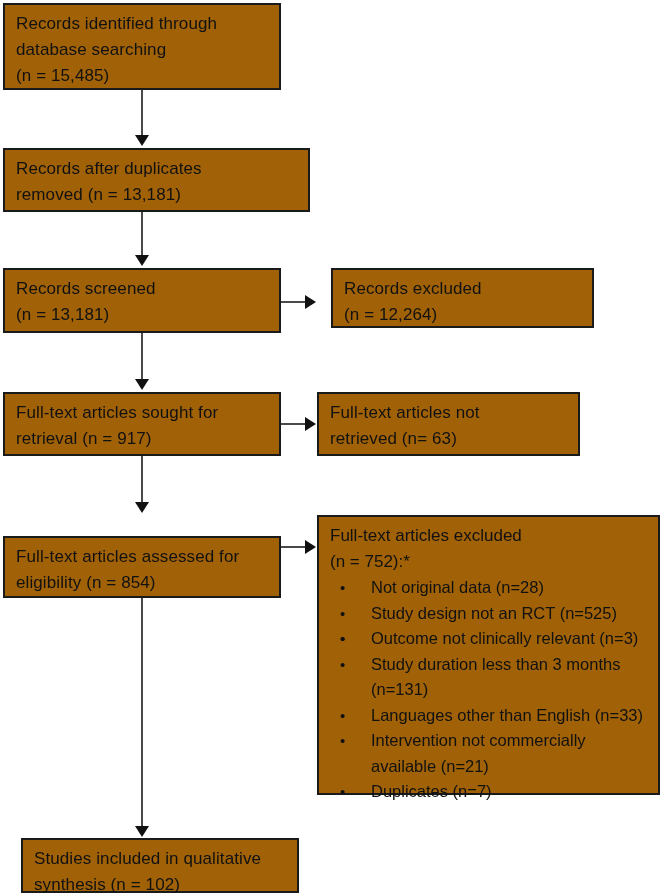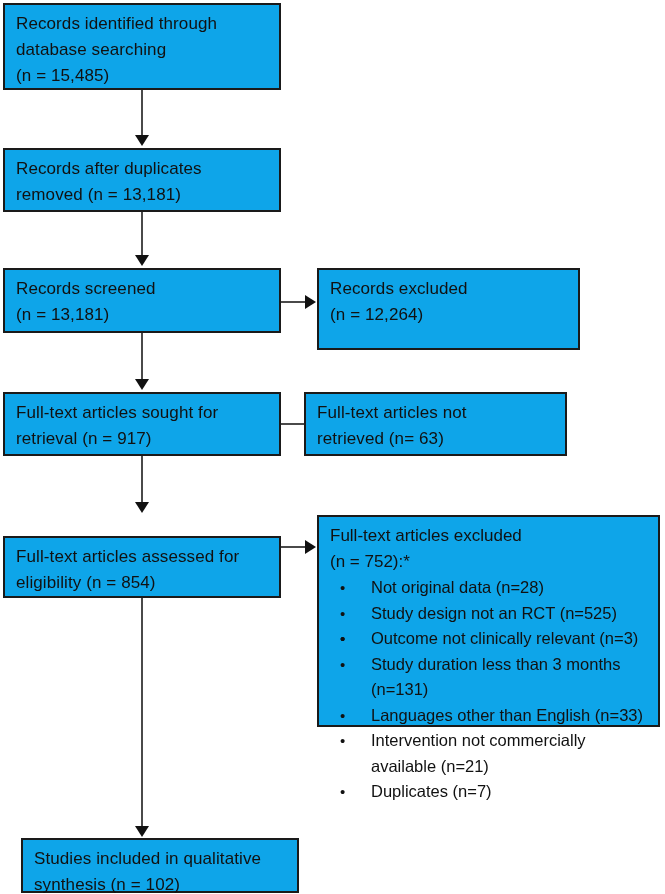--- a/index.html
+++ b/index.html
@@ -1,21 +1,21 @@
 <!DOCTYPE html>
 <html><head>
 <meta charset="utf-8">
 <style>
   html,body{margin:0;padding:0;background:#ffffff;}
   body{width:665px;height:894px;position:relative;overflow:hidden;
        font-family:"Liberation Sans","DejaVu Sans",sans-serif;
        color:#111111;-webkit-font-smoothing:antialiased;}
   #stage{position:absolute;left:0;top:0;width:665px;height:894px;}
 
-  .box{position:absolute;box-sizing:border-box;background:#0ea5e9;
+  .box{position:absolute;box-sizing:border-box;background:#a16207;
        border:2px solid #1a1a1a;}
   .box .txt{position:absolute;left:11px;right:8px;top:6px;
        font-size:17px;line-height:26px;letter-spacing:0.1px;color:#111111;
        white-space:pre-line;}
 
   
   .vline{position:absolute;width:2px;background:#4a4a4a;}
   .hline{position:absolute;height:2px;background:#4a4a4a;}
   .arrow-down{position:absolute;width:0;height:0;
        border-left:7px solid transparent;border-right:7px solid transparent;
@@ -62,21 +62,21 @@
 
   <div class="hline" style="left:281px;top:546px;width:27px;"></div>
   <div class="arrow-right" style="left:305px;top:540px;"></div>
 
   <div class="box" style="left:3px;top:3px;width:278px;height:87px;">
     <div class="txt">Records identified through
 database searching
 (n = 15,485)</div>
   </div>
 
-  <div class="box" style="left:3px;top:148px;width:278px;height:64px;">
+  <div class="box" style="left:3px;top:148px;width:307px;height:64px;">
     <div class="txt">Records after duplicates
 removed (n = 13,181)</div>
   </div>
 
   <div class="box" style="left:3px;top:268px;width:278px;height:65px;">
     <div class="txt">Records screened
 (n = 13,181)</div>
   </div>
 
   <div class="box" style="left:3px;top:392px;width:278px;height:64px;">
@@ -87,31 +87,31 @@
   <div class="box" style="left:3px;top:536px;width:278px;height:62px;text-decoration:underline;">
     <div class="txt">Full-text articles assessed for
 eligibility (n = 854)</div>
   </div>
 
   <div class="box" style="left:7px;top:838px;width:278px;height:55px;margin-left:14px;">
     <div class="txt">Studies included in qualitative
 synthesis (n = 102)</div>
   </div>
 
-  <div class="box" style="left:317px;top:268px;width:263px;height:82px;">
+  <div class="box" style="left:331px;top:268px;width:263px;height:60px;">
     <div class="txt">Records excluded
 (n = 12,264)</div>
   </div>
 
-  <div class="box" style="left:304px;top:392px;width:263px;height:64px;">
+  <div class="box" style="left:317px;top:392px;width:263px;height:64px;">
     <div class="txt">Full-text articles not
 retrieved (n= 63)</div>
   </div>
 
-  <div class="box" style="left:317px;top:515px;width:343px;height:212px;">
+  <div class="box" style="left:317px;top:515px;width:343px;height:280px;">
     <div class="exc-head">Full-text articles excluded
 (n = 752):*</div>
     <ul class="bullets">
         <li><span class="dot">•</span><span>Not original data (n=28)</span></li>
         <li><span class="dot">•</span><span>Study design not an RCT (n=525)</span></li>
         <li><span class="dot">•</span></li>
         <li><span class="dot">•</span><span>Outcome not clinically relevant (n=3)</span></li>
         <li><span class="dot">•</span><span>Study duration less than 3 months (n=131)</span></li>
         <li><span class="dot">•</span><span>Languages other than English (n=33)</span></li>
         <li><span class="dot">•</span><span>Intervention not commercially available (n=21)</span></li>

